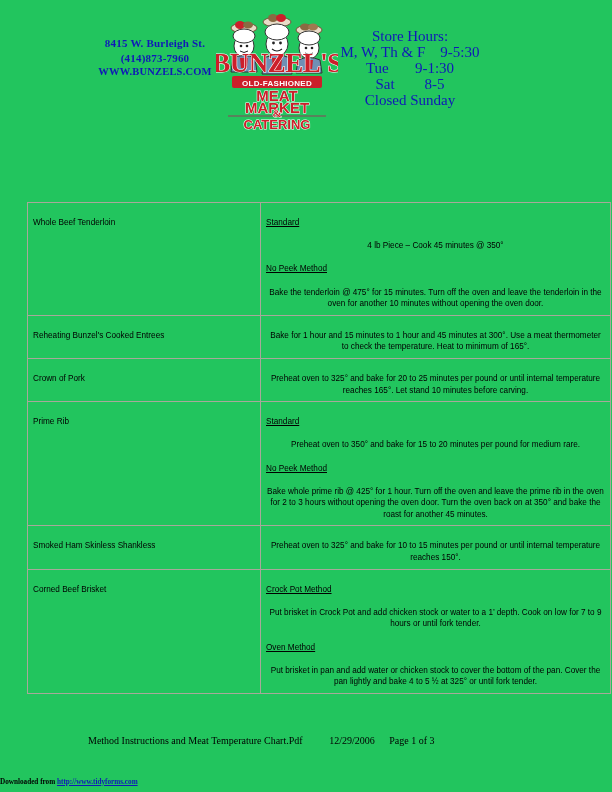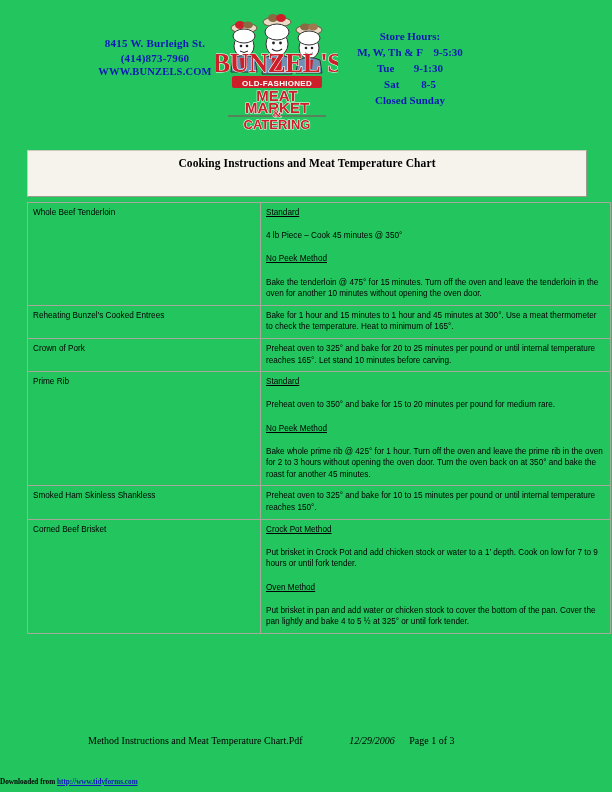--- a/index.html
+++ b/index.html
@@ -41,22 +41,22 @@
   .addr-url { font-size: 10.5px; }
 
   .hours-block {
     position: absolute;
     left: 330px;
     top: 28px;
     width: 160px;
     text-align: center;
     color: #1018b8;
     font-family: "Liberation Serif", serif;
-    font-weight: bold;
-    font-size: 11px;
+    font-weight: normal;
+    font-size: 15px;
     line-height: 16px;
   }
   .hours-row { white-space: nowrap; }
 
   
   .logo {
     position: absolute;
     left: 216px;
     top: 6px;
     width: 122px;
@@ -94,53 +94,53 @@
     position: absolute;
     left: 27px;
     top: 202px;
     width: 561px;
     border-collapse: collapse;
     table-layout: fixed;
   }
   .tbl td {
     border: 1px solid #a8a89a;
     vertical-align: top;
-    padding: 4px 5px 5px 5px;
+    padding: 14px 5px 5px 5px;
     font-family: "Liberation Sans", sans-serif;
     font-size: 8.2px;
     line-height: 11.6px;
     color: #000;
   }
   .tbl td.c1 { width: 222px; }
   .tbl td.c2 { width: 339px; }
   .sub {
     text-decoration: underline;
     display: block;
   }
   .gap { display:block; height: 11.6px; }
-  .para { display:block; }
+  .para { display:block;text-align:center; }
 
   
   .footer {
     position: absolute;
     left: 0;
     top: 735px;
     width: 612px;
     text-align: left;
   }
   .footer .line1 {
     position: absolute;
     left: 88px;
     top: 0;
     font-family: "Liberation Serif", serif;
     font-size: 10px;
     color: #000;
     white-space: nowrap;
   }
-  .footer .f-date { margin-left: 44px; font-style: italic; }
+  .footer .f-date { margin-left: 24px; }
   .footer .f-page { margin-left: 12px; }
 
   .dl {
     position: absolute;
     left: 0;
     top: 778px;
     width: 612px;
     text-align: left;
     font-family: "Liberation Serif", serif;
     font-weight: bold;
@@ -238,23 +238,20 @@
       </div>
       <div class="hours-row">
         <span>Sat</span>
         <span>&nbsp;&nbsp;&nbsp;&nbsp;&nbsp;&nbsp;</span>
         <span>8-5</span>
       </div>
       <div class="hours-row">Closed Sunday</div>
     </div>
   </div>
 
-  <div class="title-box">
-    <div class="t">Cooking Instructions and Meat Temperature Chart</div>
-  </div>
 
   <table class="tbl">
     <tbody>
       <tr>
         <td class="c1">Whole Beef Tenderloin</td>
         <td class="c2">
           <span class="sub">Standard</span>
           <span class="gap"></span>
           <span class="para">4 lb Piece – Cook 45 minutes @ 350°</span>
           <span class="gap"></span>

